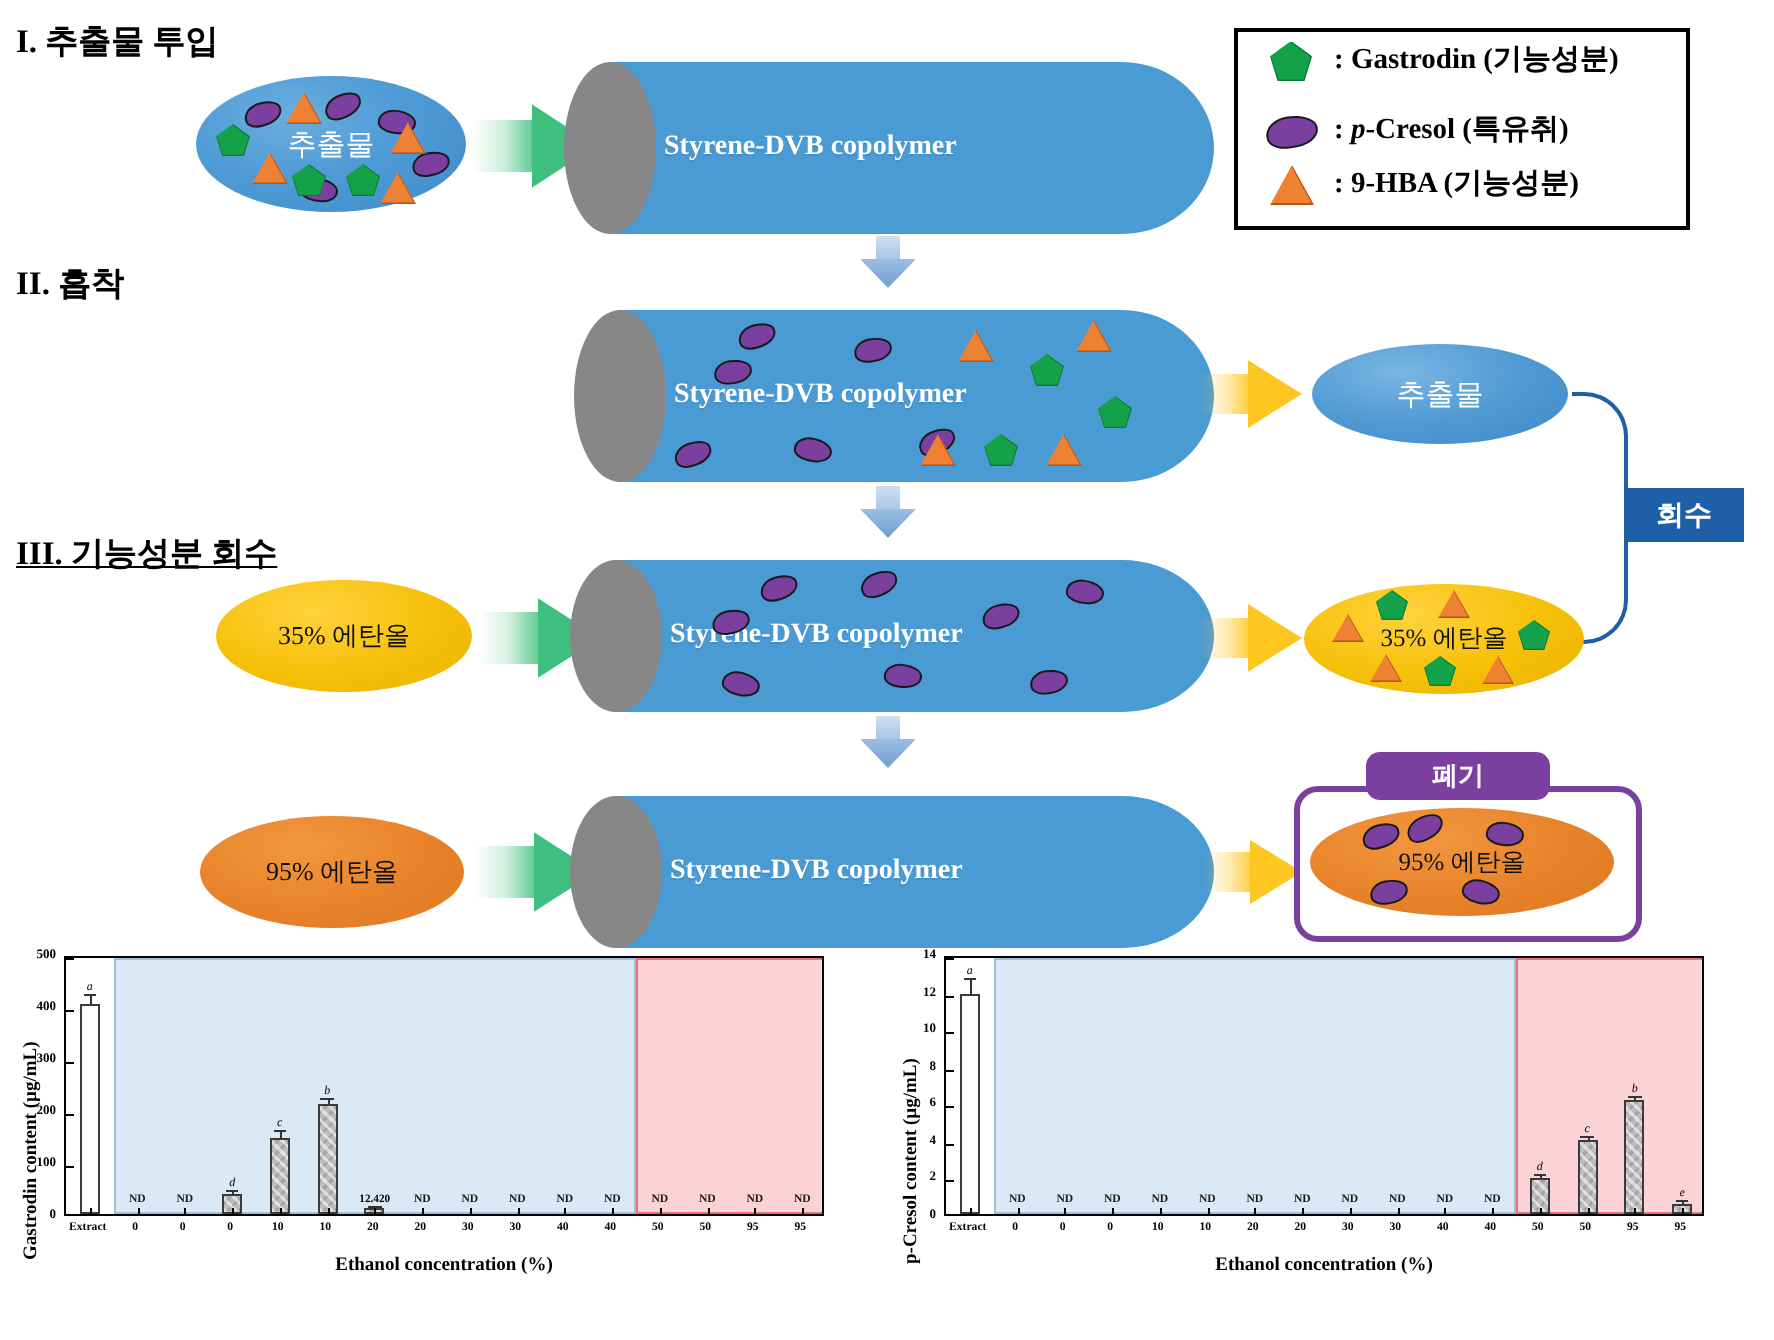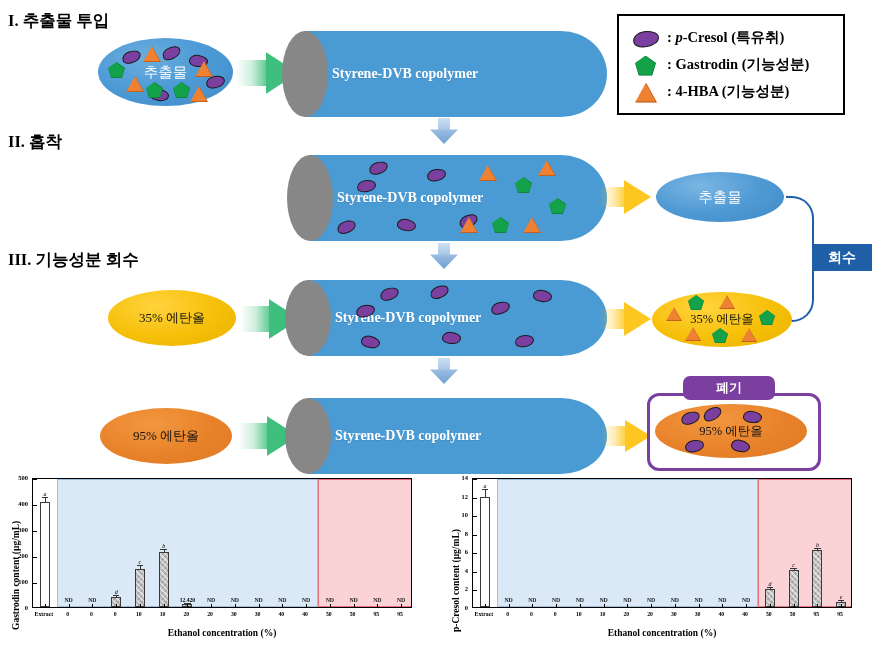--- a/index.html
+++ b/index.html
@@ -227,42 +227,42 @@
     font-family:"Liberation Serif",serif;color:#000;
     text-align:center;white-space:nowrap;
   }
 </style>
 </head>
 <body>
 
 <div class="stage">
 
   <div class="legend abs" style="left:617px;top:14px;width:228px;height:101px;">
+    <div class="legend-row">
+      <span class="legend-swatch">
+        <span class="gastrodin" style="left:6px;top:2px;width:21px;height:20px;"></span>
+      </span>
+      <span class="legend-text">
+        <span>: </span><span>Gastrodin (기능성분)</span>
+      </span>
+    </div>
     <div class="legend-row" style="margin-top:8px;">
       <span class="legend-swatch">
         <span class="p-cresol" style="left:4px;top:4px;width:24px;height:14px;transform:rotate(-8deg);"></span>
       </span>
       <span class="legend-text">
         <span>: </span><i>p</i><span>-Cresol (특유취)</span>
       </span>
     </div>
     <div class="legend-row">
       <span class="legend-swatch">
-        <span class="gastrodin" style="left:6px;top:2px;width:21px;height:20px;"></span>
-      </span>
-      <span class="legend-text">
-        <span>: </span><span>Gastrodin (기능성분)</span>
-      </span>
-    </div>
-    <div class="legend-row">
-      <span class="legend-swatch">
         <span class="hba" style="left:6px;top:2px;width:22px;height:20px;"></span>
       </span>
       <span class="legend-text">
-        <span>: </span><span>4-HBA (기능성분)</span>
+        <span>: </span><span>9-HBA (기능성분)</span>
       </span>
     </div>
   </div>
 
   <div class="step-title abs" style="left:8px;top:10px;">I. 추출물 투입</div>
 
   <div class="ellipse el-extract-in abs" style="left:98px;top:38px;width:135px;height:68px;">
     <span class="p-cresol" style="left:24px;top:13px;"></span>
     <span class="p-cresol" style="left:64px;top:9px;transform:rotate(-25deg);"></span>
     <span class="p-cresol" style="left:91px;top:17px;transform:rotate(8deg);"></span>
@@ -327,21 +327,21 @@
   <div class="bracket abs" style="left:786px;top:196px;width:26px;height:122px;">
     <span class="arc"></span>
   </div>
   <div class="badge abs" style="left:812px;top:244px;width:60px;height:27px;">회수</div>
 
   <div class="down-arrow abs" style="left:430px;top:243px;width:28px;height:26px;">
     <span class="shaft"></span>
       <span class="head"></span>
   </div>
 
-  <div class="step-title abs" style="left:8px;top:249px;">III. 기능성분 회수</div>
+  <div class="step-title abs" style="left:8px;top:266px;text-decoration:underline;">III. 기능성분 회수</div>
 
   <div class="ellipse el-yellow abs" style="left:108px;top:290px;width:128px;height:56px;">
     <span class="etext" style="color:#111;font-size:13px;">35% 에탄올</span>
   </div>
 
   <div class="green-arrow abs" style="left:240px;top:299px;width:60px;height:40px;">
     <span class="tail"></span>
       <span class="head"></span>
   </div>
 

